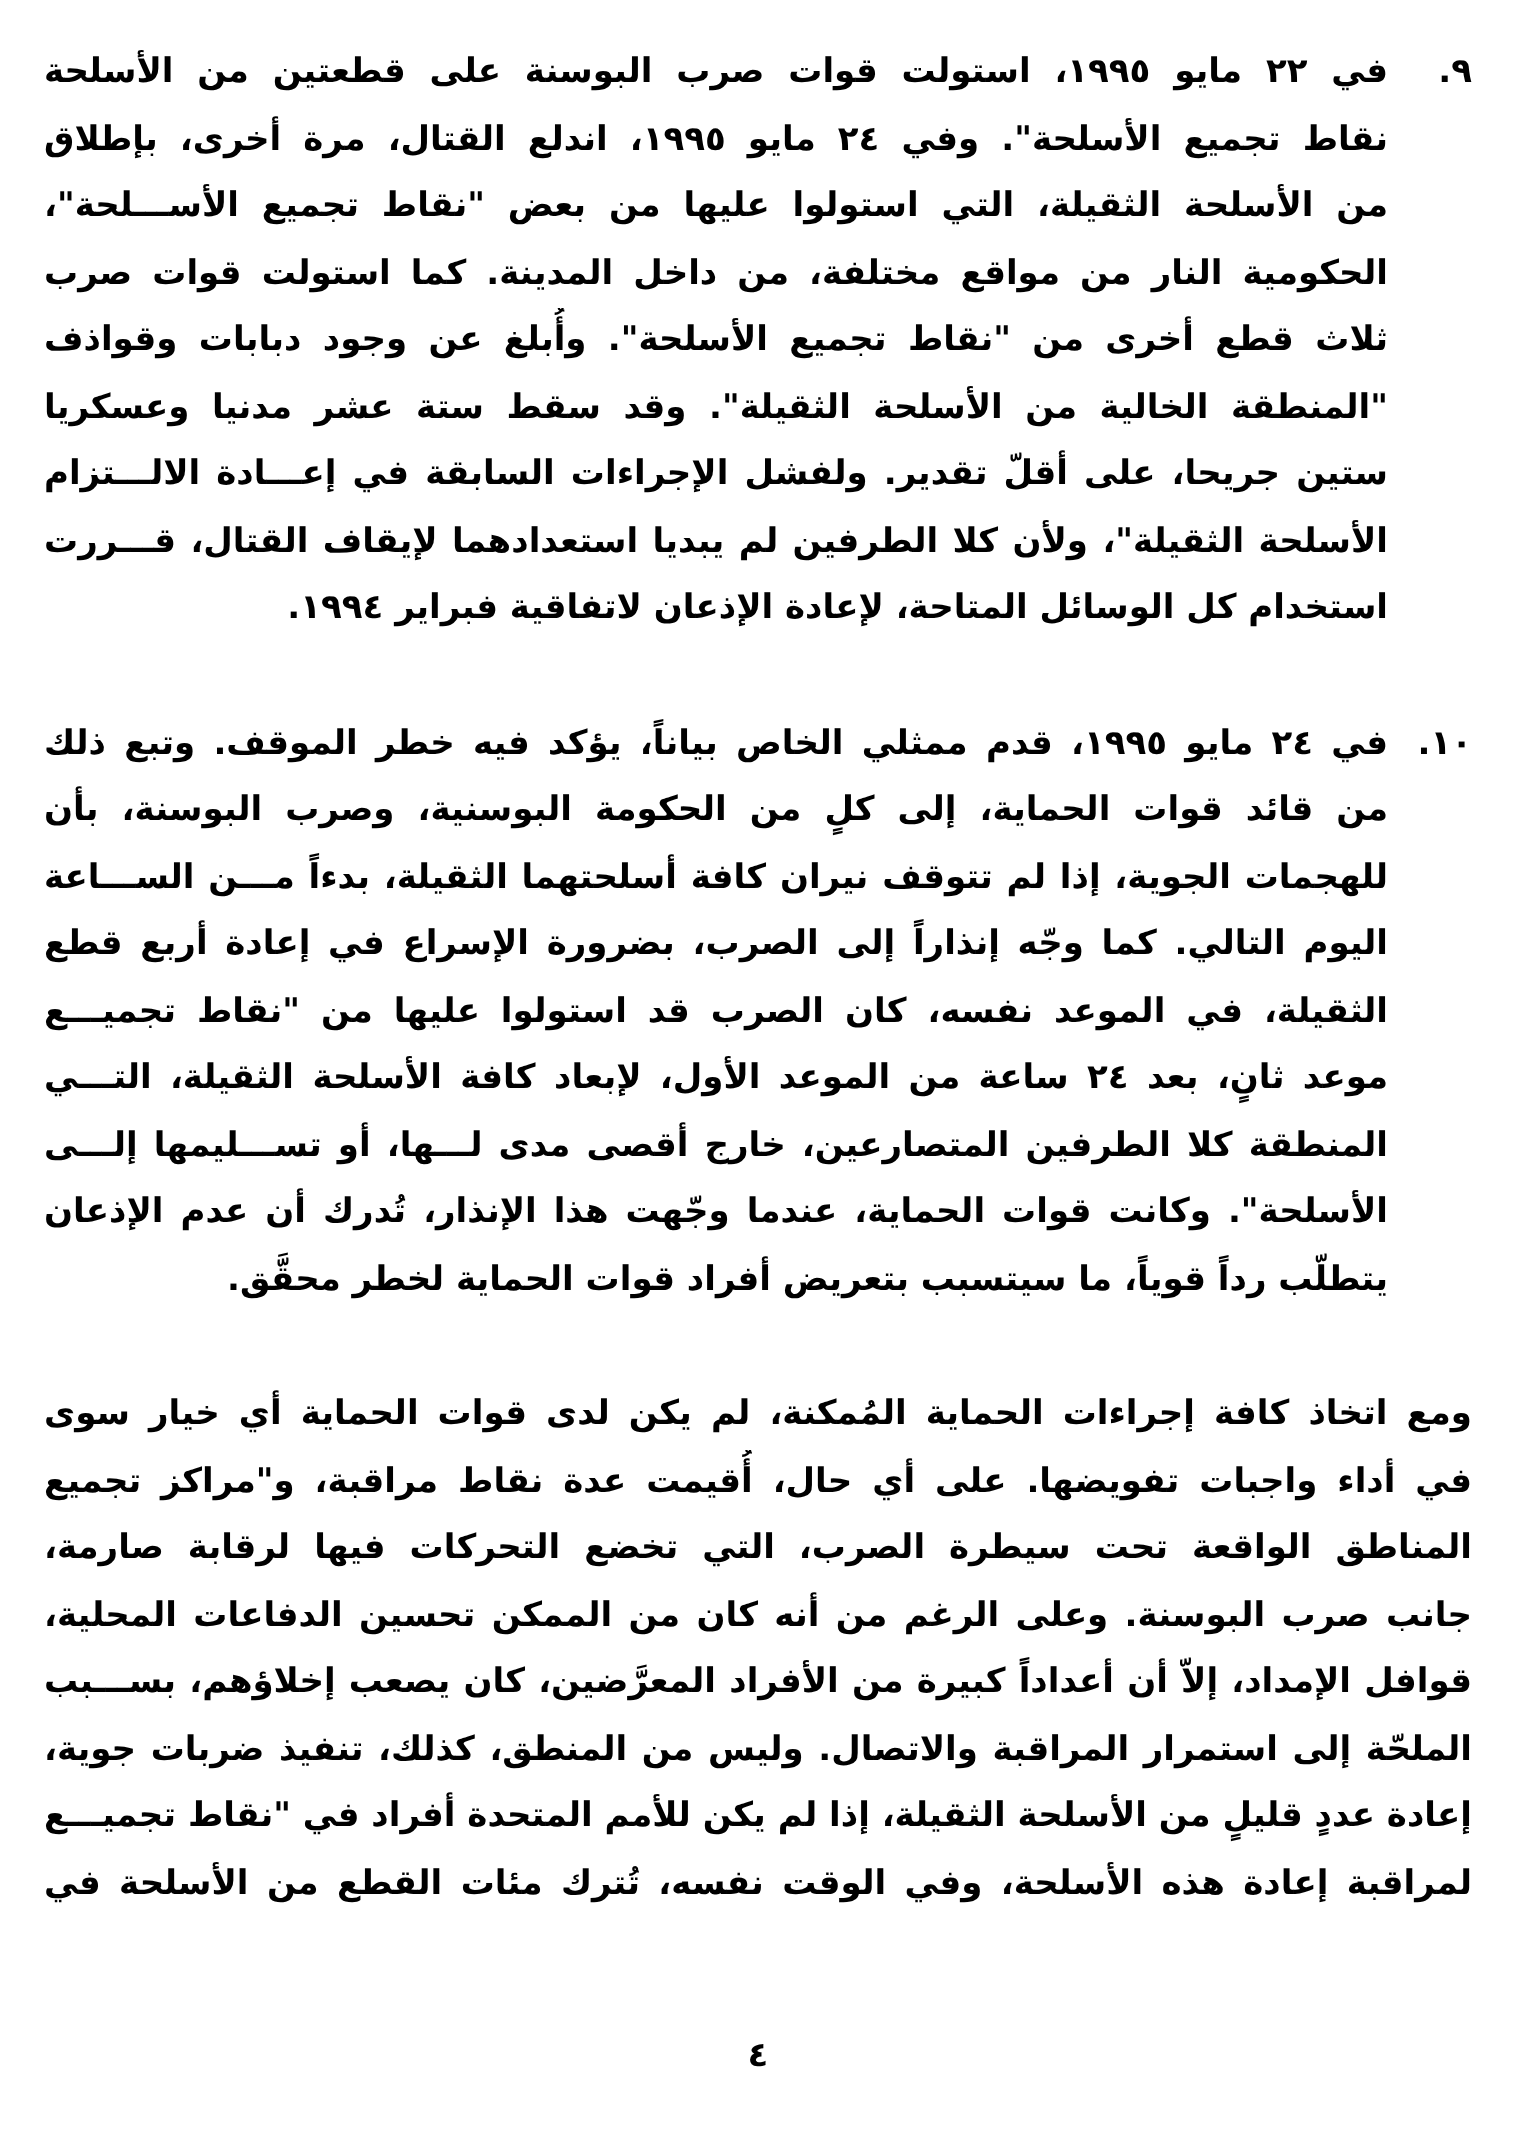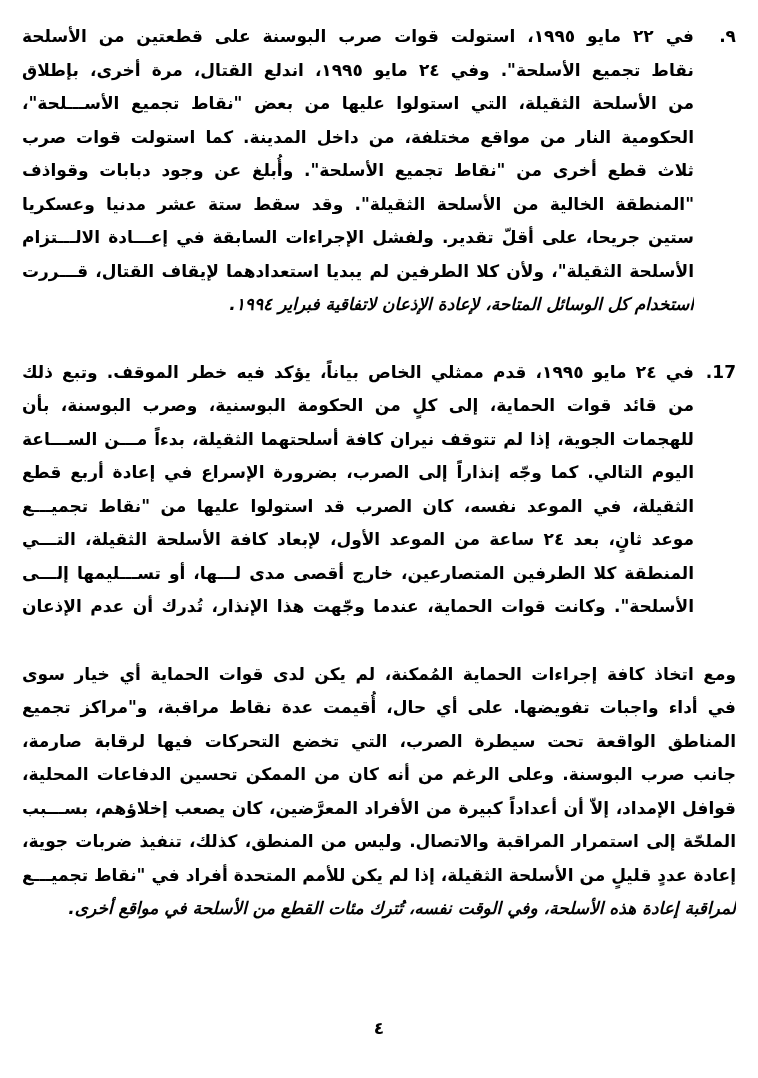--- a/index.html
+++ b/index.html
@@ -43,21 +43,20 @@
     line-height: 33.5px;
     font-size: 17px;
     font-weight: 700;
     text-align: justify;
     text-align-last: justify;
     overflow: hidden;
     white-space: normal;
   }
   .line.last {
     text-align-last: right;
-    font-style: italic;
   }
   .page-number {
     position: absolute;
     top: 1018px;
     left: 0;
     width: 100%;
     text-align: center;
     font-size: 17px;
     font-weight: 700;
   }
@@ -75,30 +74,31 @@
           <div class="line">من الأسلحة الثقيلة، التي استولوا عليها من بعض "نقاط تجميع الأســـلحة"، وإطـــلاق القـــوات</div>
           <div class="line">الحكومية النار من مواقع مختلفة، من داخل المدينة. كما استولت قوات صرب البوســـنة علـــى</div>
           <div class="line">ثلاث قطع أخرى من "نقاط تجميع الأسلحة". وأُبلغ عن وجود دبابات وقواذف صاروخية، داخـــل</div>
           <div class="line">"المنطقة الخالية من الأسلحة الثقيلة". وقد سقط ستة عشر مدنيا وعسكريا قتلى، إضافـــة إلـــى</div>
           <div class="line">ستين جريحا، على أقلّ تقدير. ولفشل الإجراءات السابقة في إعـــادة الالـــتزام بتنفيـــذ "اتفاقيـــة</div>
           <div class="line">الأسلحة الثقيلة"، ولأن كلا الطرفين لم يبديا استعدادهما لإيقاف القتال، قـــررت قـــوات الحمايـــة</div>
           <div class="line last">استخدام كل الوسائل المتاحة، لإعادة الإذعان لاتفاقية فبراير ١٩٩٤.</div>
         </div>
       </div>
       <div class="para">
-        <div class="num">17.</div>
+        <div class="num">١٠.</div>
         <div class="lines">
           <div class="line">في ٢٤ مايو ١٩٩٥، قدم ممثلي الخاص بياناً، يؤكد فيه خطر الموقف. وتبع ذلك صدور إنـــذار</div>
           <div class="line">من قائد قوات الحماية، إلى كلٍ من الحكومة البوسنية، وصرب البوسنة، بأن قواتهما ســـتتعرض</div>
           <div class="line">للهجمات الجوية، إذا لم تتوقف نيران كافة أسلحتهما الثقيلة، بدءاً مـــن الســـاعة ١٢٠٠، مـــن</div>
           <div class="line">اليوم التالي. كما وجّه إنذاراً إلى الصرب، بضرورة الإسراع في إعادة أربع قطع مـــن الأســـلحة</div>
           <div class="line">الثقيلة، في الموعد نفسه، كان الصرب قد استولوا عليها من "نقاط تجميـــع الأســـلحة". وحُـــدّد</div>
           <div class="line">موعد ثانٍ، بعد ٢٤ ساعة من الموعد الأول، لإبعاد كافة الأسلحة الثقيلة، التـــي أدخلـــها إلـــى</div>
           <div class="line">المنطقة كلا الطرفين المتصارعين، خارج أقصى مدى لـــها، أو تســـليمها إلـــى "نقـــاط تجميـــع</div>
           <div class="line">الأسلحة". وكانت قوات الحماية، عندما وجّهت هذا الإنذار، تُدرك أن عدم الإذعان لـــه، ســـوف</div>
+          <div class="line last">يتطلّب رداً قوياً، ما سيتسبب بتعريض أفراد قوات الحماية لخطر محقَّق.</div>
         </div>
       </div>
       <div class="para">
         <div class="lines">
           <div class="line">ومع اتخاذ كافة إجراءات الحماية المُمكنة، لم يكن لدى قوات الحماية أي خيار سوى الاســـتمرار</div>
           <div class="line">في أداء واجبات تفويضها. على أي حال، أُقيمت عدة نقاط مراقبة، و"مراكز تجميع أسلحة"، فـــي</div>
           <div class="line">المناطق الواقعة تحت سيطرة الصرب، التي تخضع التحركات فيها لرقابة صارمة، ودقيقة، مـــن</div>
           <div class="line">جانب صرب البوسنة. وعلى الرغم من أنه كان من الممكن تحسين الدفاعات المحلية، وإيقـــاف</div>
           <div class="line">قوافل الإمداد، إلاّ أن أعداداً كبيرة من الأفراد المعرَّضين، كان يصعب إخلاؤهم، بســـبب الحاجـــة</div>
           <div class="line">الملحّة إلى استمرار المراقبة والاتصال. وليس من المنطق، كذلك، تنفيذ ضربات جوية، لتحقيـــق</div>

